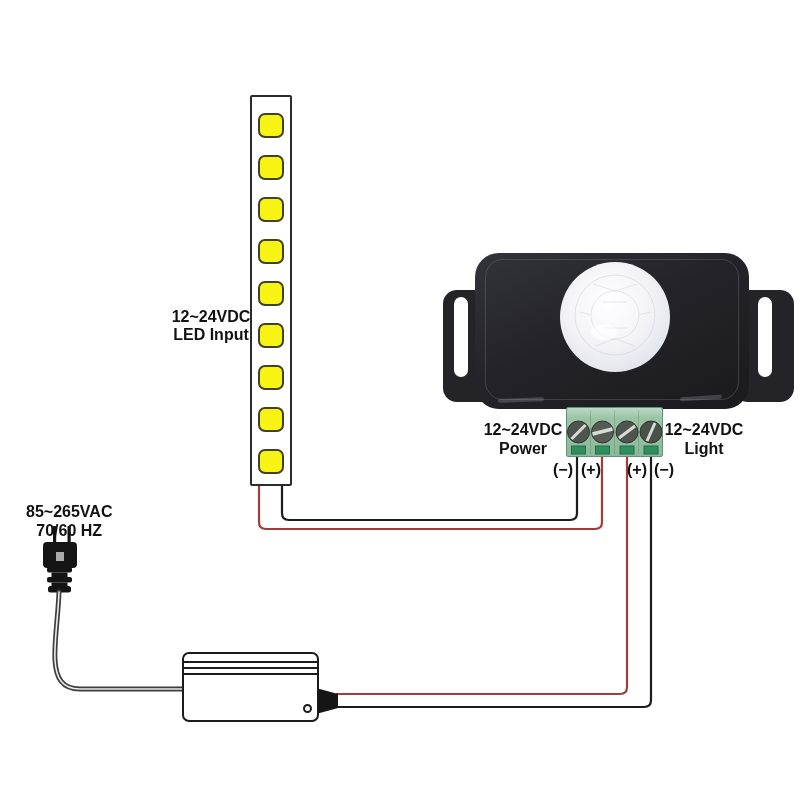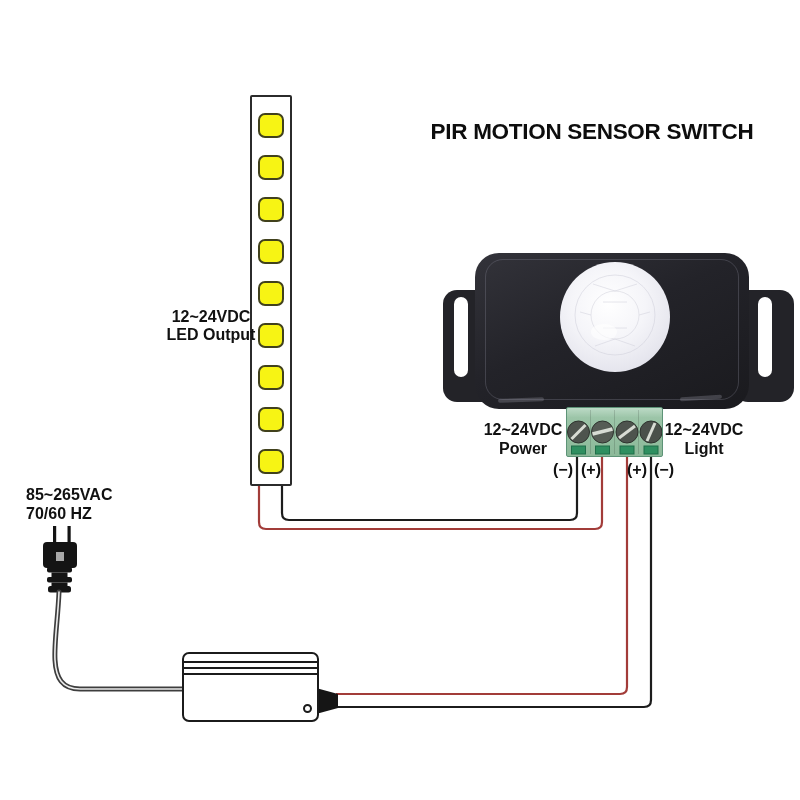--- a/index.html
+++ b/index.html
@@ -35,21 +35,21 @@
     background:radial-gradient(circle at 44% 38%, #ffffff 0%, #f5f5f9 40%, #e6e6ee 72%, #d5d5e1 100%);}
   
   .terminal-block{left:566px;top:407px;width:97px;height:50px;
     background:linear-gradient(#bcdac6 0%,#9cc5a8 20%,#8cb999 100%);
     border:1px solid #5d9377;border-radius:2px;}
   .io-label{top:420px;transform:translateX(-50%);text-align:center;font-size:16px;font-weight:bold;line-height:19px;white-space:nowrap;}
   .io-label.out{left:523px;} .io-label.in{left:704px;}
   .polarity{top:461px;transform:translateX(-50%);font-size:16px;font-weight:bold;white-space:nowrap;}
   .pol-0{left:563px;} .pol-1{left:591px;} .pol-2{left:637px;} .pol-3{left:664px;}
   
-  .ac-label{left:26px;top:485px;font-size:16px;font-weight:bold;line-height:19px;white-space:nowrap;}
+  .ac-label{left:26px;top:502px;font-size:16px;font-weight:bold;line-height:19px;white-space:nowrap;text-align:center;}
   .ps-label{left:255px;top:620px;transform:translateX(-50%);font-size:16.5px;font-weight:bold;white-space:nowrap;}
   .ps-box{left:182px;top:652px;width:137px;height:70px;background:#fff;border:2px solid #1b1b1b;border-radius:7px;}
   .ps-line{position:absolute;left:0;width:133px;height:2px;background:#1b1b1b;}
   .ps-hole{position:absolute;left:119px;top:50px;width:9px;height:9px;border:2px solid #1b1b1b;border-radius:50%;background:#fff;}
 </style>
 </head>
 <body>
 
 <div class="canvas">
 
@@ -74,36 +74,35 @@
     </g>
 
     <g>
       <path d="M59,592 C58,618 54,642 55,660 C56,678 62,689 80,689 H190" fill="none" stroke="#3e3e3e" stroke-width="5" stroke-linecap="round"></path>
       <path d="M59,592 C58,618 54,642 55,660 C56,678 62,689 80,689 H190" fill="none" stroke="#ececec" stroke-width="1.6" stroke-linecap="round"></path>
     </g>
 
     <polygon points="316,688 338,694 338,708 316,714" fill="#151515"></polygon>
   </svg>
 
-  <div class="abs title">PIR MOTION SENSOR SWITCH</div>
 
   <div class="abs led-strip">
       <div class="led" style="top: 16px; background: rgb(247, 244, 20);"></div>
       <div class="led" style="top: 58px; background: rgb(247, 244, 20);"></div>
       <div class="led" style="top: 100px; background: rgb(247, 244, 20);"></div>
       <div class="led" style="top: 142px; background: rgb(247, 244, 20);"></div>
       <div class="led" style="top: 184px; background: rgb(247, 244, 20);"></div>
       <div class="led" style="top: 226px; background: rgb(247, 244, 20);"></div>
       <div class="led" style="top: 268px; background: rgb(247, 244, 20);"></div>
       <div class="led" style="top: 310px; background: rgb(247, 244, 20);"></div>
       <div class="led" style="top: 352px; background: rgb(247, 244, 20);"></div>
     </div>
   <div class="abs led-label">
     <div>12~24VDC</div>
-    <div>LED Output</div>
+    <div>LED Input</div>
   </div>
 
   <div class="abs ear left"></div>
   <div class="abs ear right"></div>
   <div class="abs ear-slot left"></div>
   <div class="abs ear-slot right"></div>
   <div class="abs sensor-body"></div>
   <div class="abs sensor-seam"></div>
   <div class="abs emboss l"></div>
   <div class="abs emboss r"></div>

